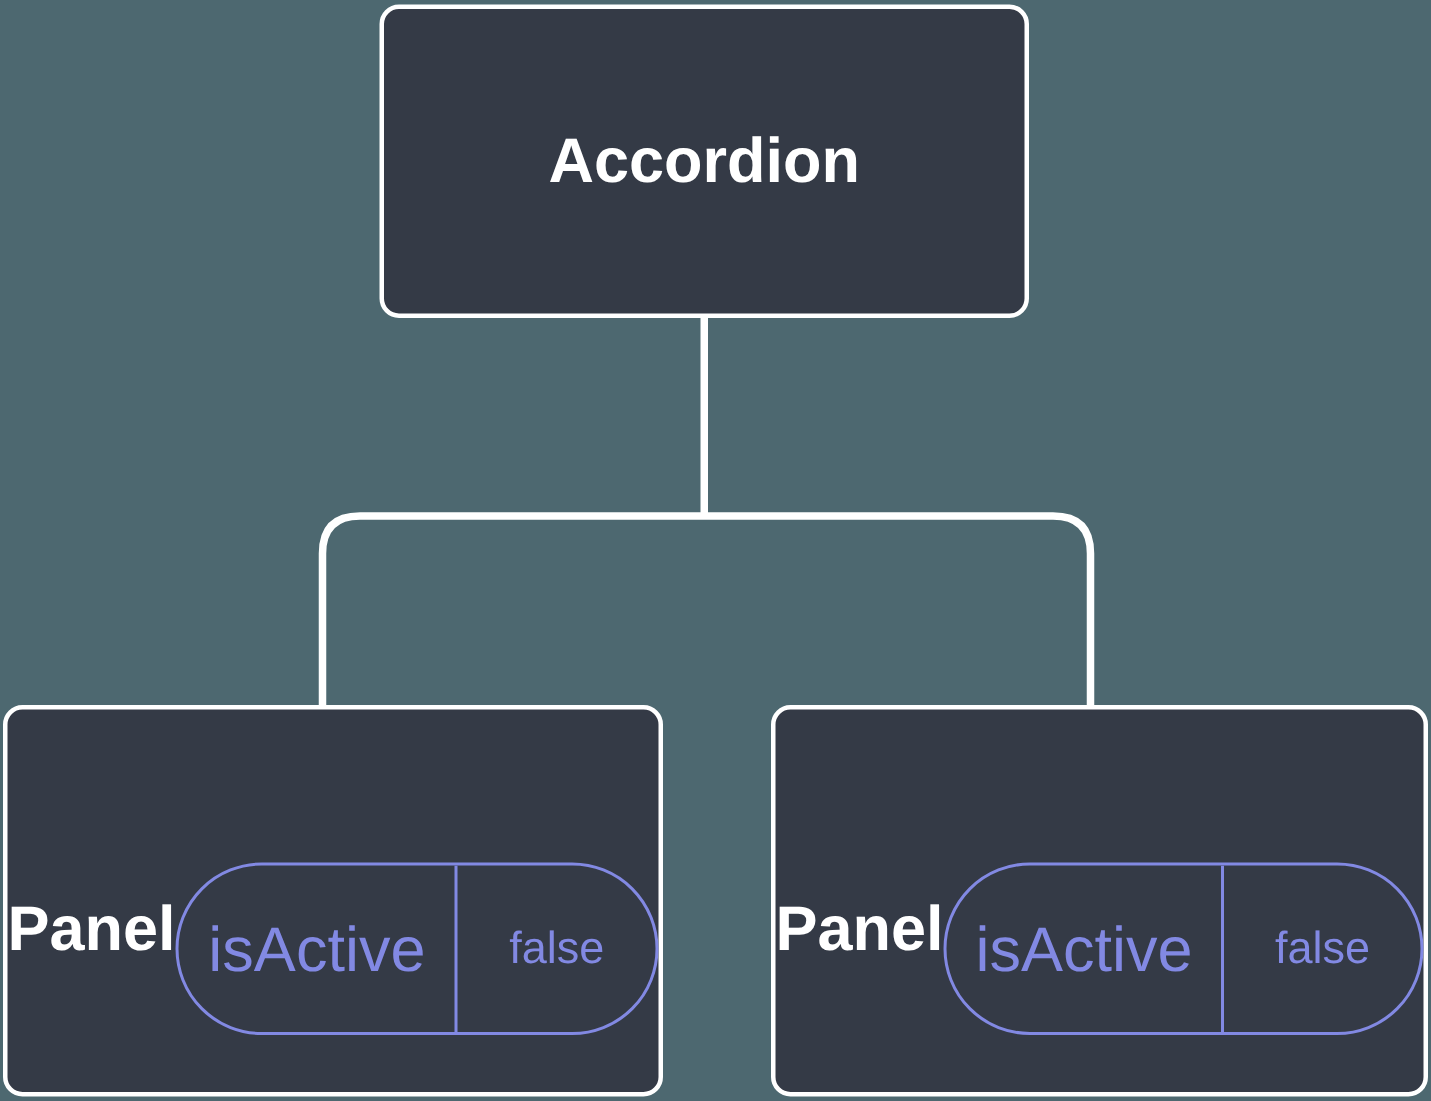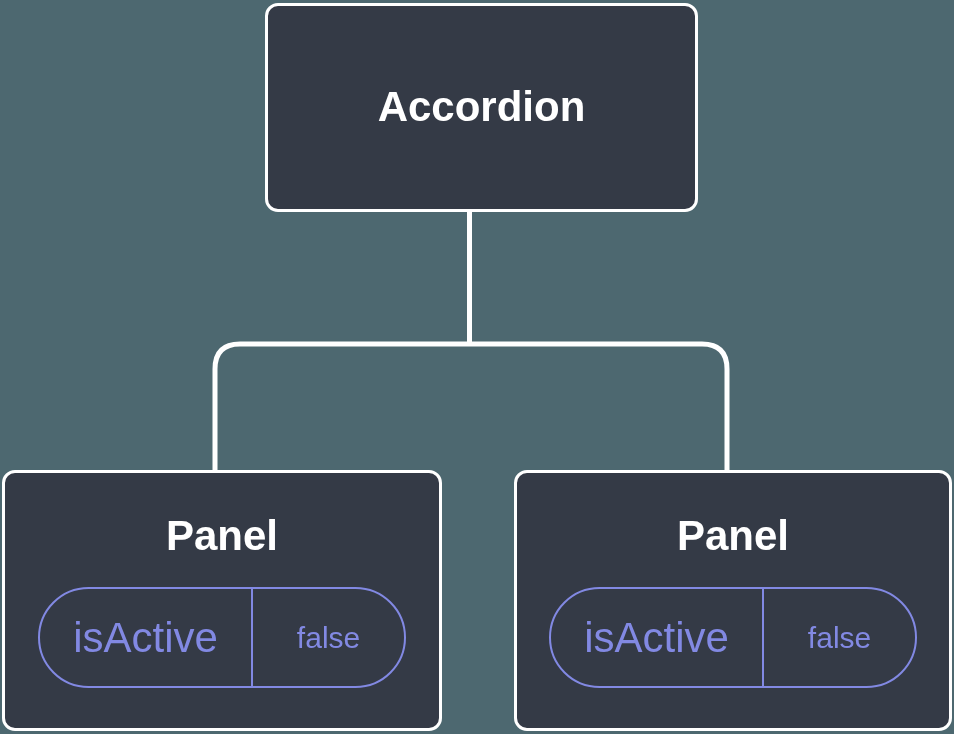--- a/index.html
+++ b/index.html
@@ -32,54 +32,54 @@
     fill: none;
   }
   .node {
     position: absolute;
     background: var(--node-fill, #343a46);
     border: 3px solid var(--node-border, #ffffff);
     border-radius: 13px;
     box-sizing: border-box;
   }
   .root-node {
-    left: 265px;
+    left: 253px;
     top: 3px;
     width: 433px;
     height: 209px;
     display: flex;
     align-items: center;
     justify-content: center;
   }
   .node-label {
     color: var(--label-text, #ffffff);
     font-size: 42px;
     font-weight: 600;
     line-height: 1.2;
   }
   .panel-node {
     top: 470px;
     height: 261px;
     display: flex;
-    flex-direction: column;
+    flex-direction: row;
     align-items: center;
     padding-top: 38px;
   }
   .panel-left {
     left: 2px;
     width: 440px;
   }
   .panel-right {
     left: 514px;
     width: 438px;
   }
   .state-pill {
     margin-top: 26px;
     width: 368px;
-    height: 101px;
+    height: 115px;
     box-sizing: border-box;
     border: 2.5px solid var(--state-accent, #8289e3);
     border-radius: 999px;
     display: flex;
     overflow: hidden;
   }
   .pill-key {
     flex: 0 0 58%;
     display: flex;
     align-items: center;

